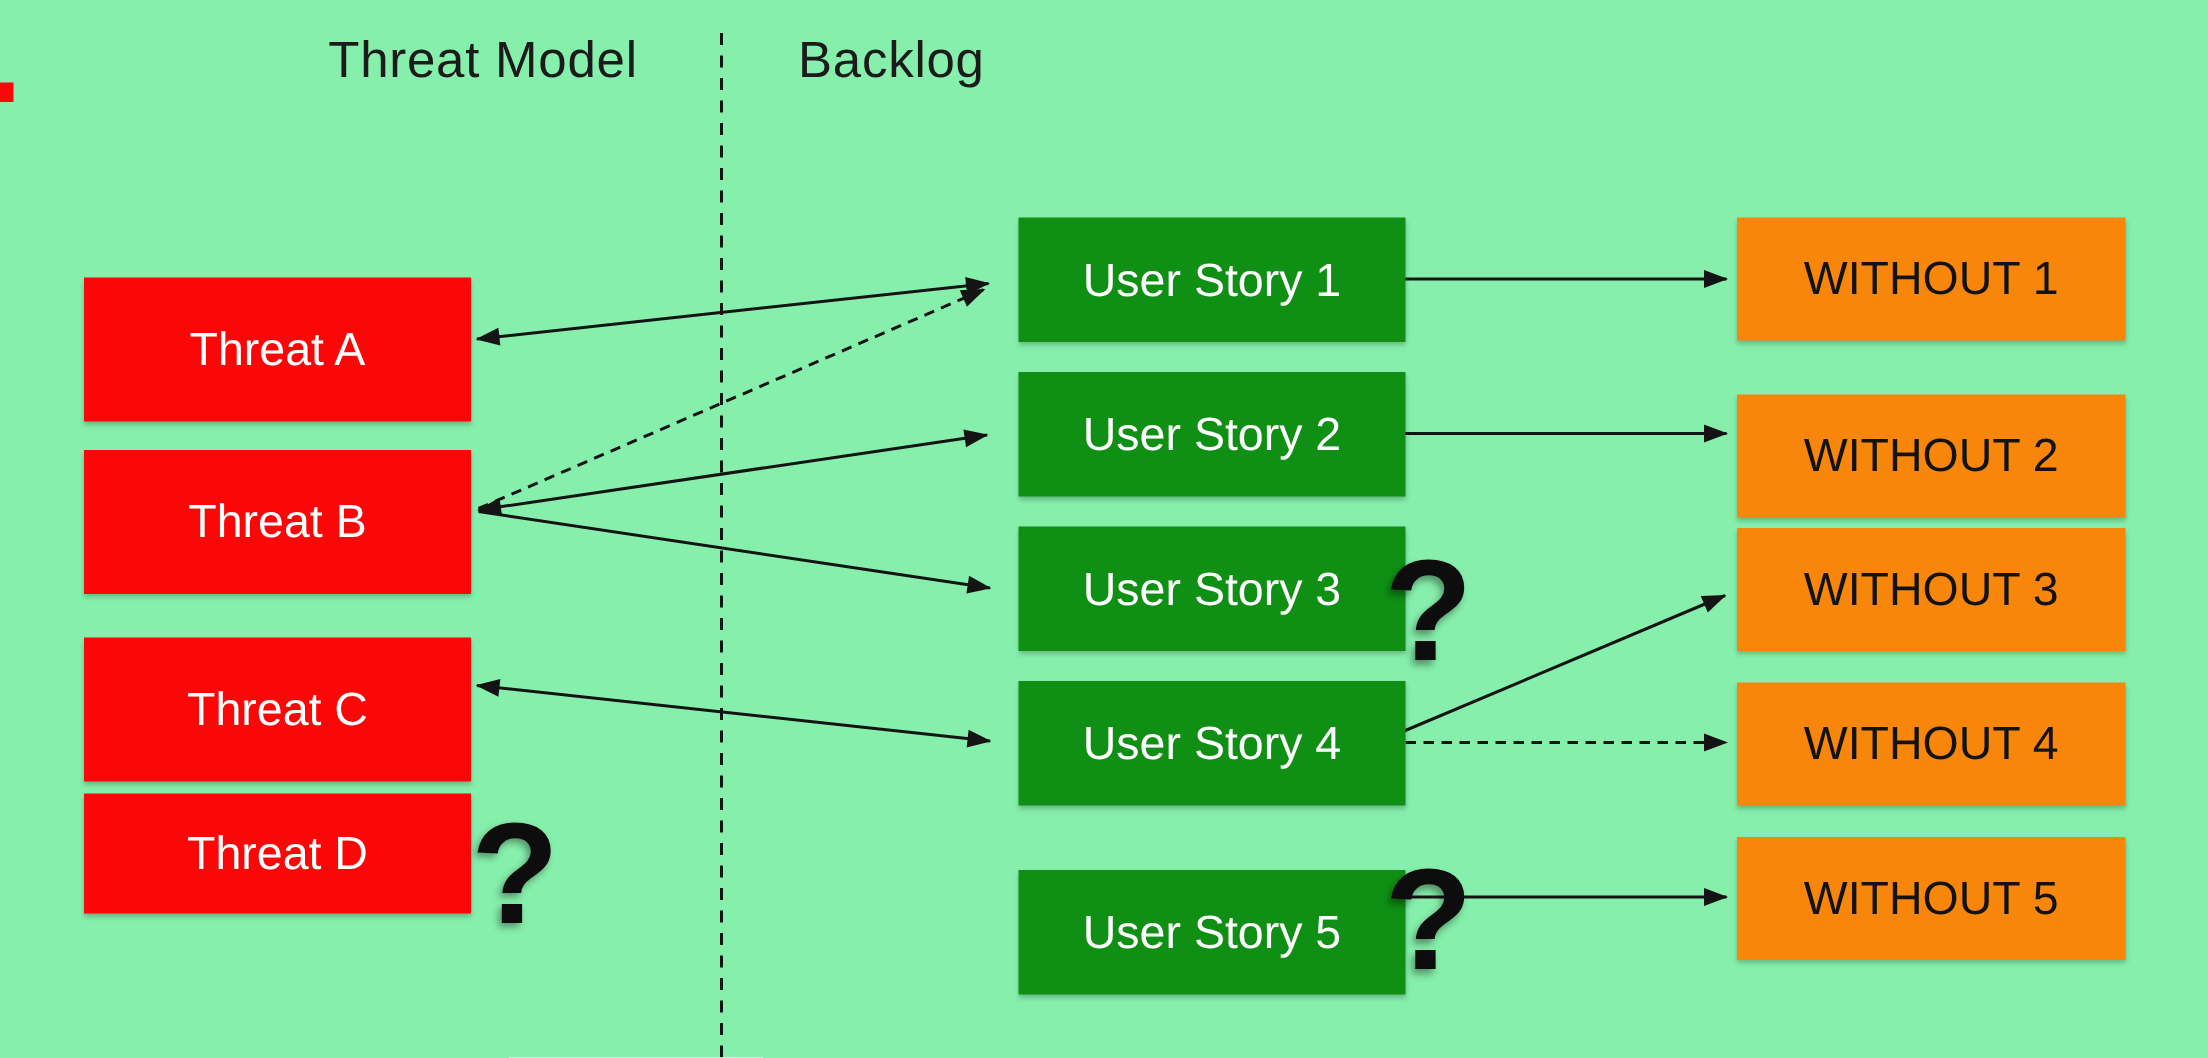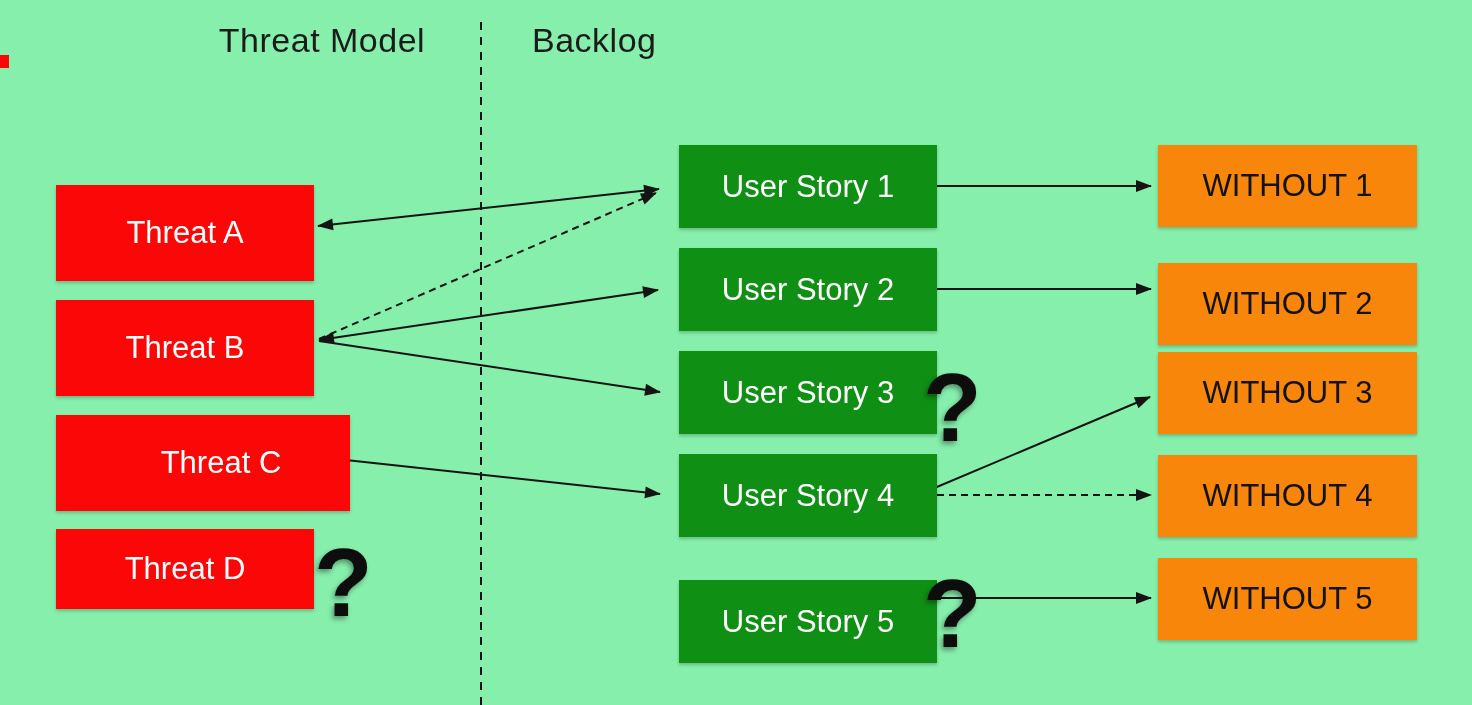--- a/index.html
+++ b/index.html
@@ -20,21 +20,21 @@
   line.divider{stroke-width:2.5px;stroke-dasharray:8 7;}
   line.dashed{stroke-dasharray:7 5;}
   .box{
     position:absolute;display:flex;align-items:center;justify-content:center;
     font-size:31px;white-space:nowrap;
     box-shadow:0 2px 3px rgba(0,0,0,0.22);
   }
   .threat{left:56px;width:258px;height:96px;background:var(--threat);color:#ffffff;}
   .story{left:666px;width:258px;height:83px;background:var(--story);color:#ffffff;margin-left:13px;}
   .without{left:1158px;width:259px;height:82px;background:var(--without);color:#121212;}
-  #threat-a{top:185px;} #threat-b{top:300px;} #threat-c{top:415px;padding-left:36px;} #threat-d{top:529px;height:80px;}
+  #threat-a{top:185px;} #threat-b{top:300px;} #threat-c{top:425px;} #threat-d{top:529px;height:80px;}
   #story-1{top:145px;} #story-2{top:248px;} #story-3{top:351px;} #story-4{top:454px;} #story-5{top:580px;}
   #without-1{top:145px;} #without-2{top:263px;} #without-3{top:352px;justify-content:center;} #without-4{top:455px;} #without-5{top:558px;}
   .qmark{
     position:absolute;font-size:96px;font-weight:bold;line-height:1;color:#0d0d0d;
     text-shadow:-2px 3px 5px rgba(0,0,0,0.38);
   }
   #qmark-threat-d{left:314px;top:535px;}
   #qmark-story-3{left:923px;top:360px;}
   #qmark-story-5{left:923px;top:566px;}
   #edge-artifact{position:absolute;left:0;top:55px;width:9px;height:13px;background:var(--threat);}

